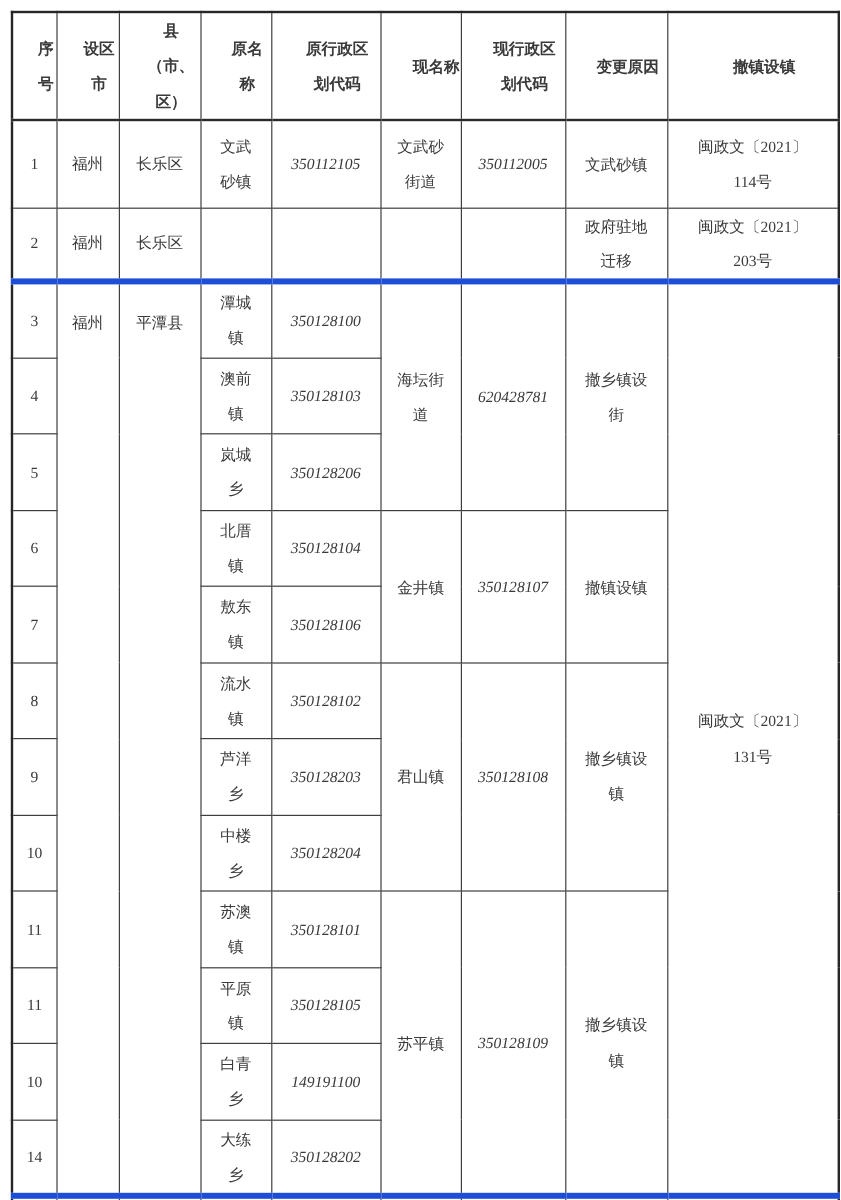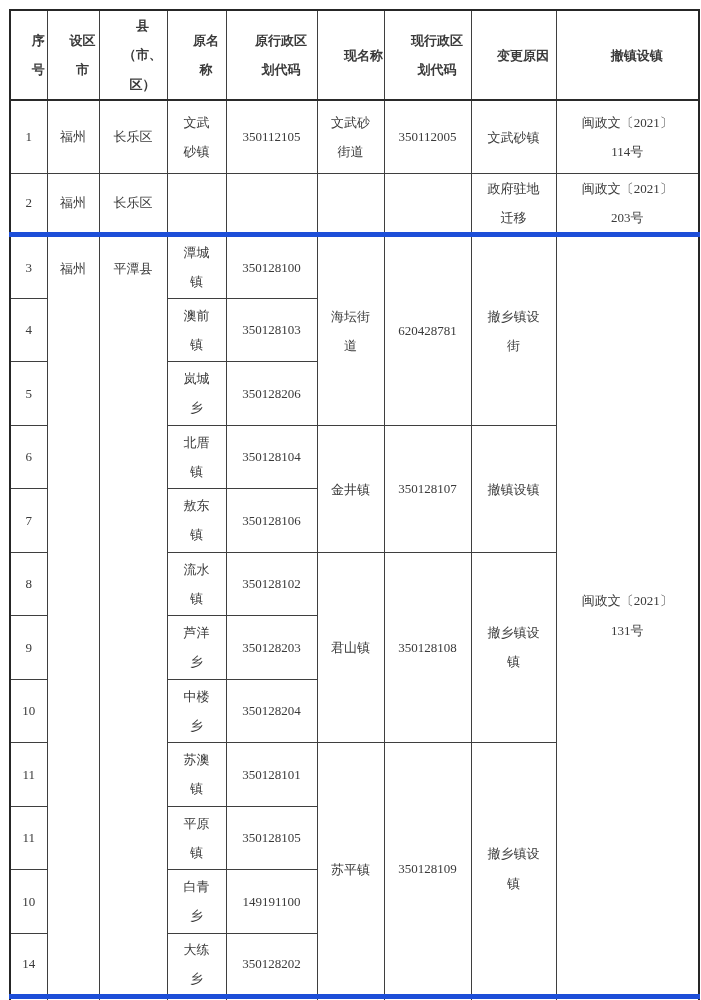--- a/index.html
+++ b/index.html
@@ -9,21 +9,21 @@
   table.grid{position:absolute;left:9px;top:9px;width:689px;border-collapse:collapse;
        table-layout:fixed;border:2px solid #262626;}
   td,th{border:1px solid #3f3f3f;text-align:center;vertical-align:middle;
        font-size:13px;line-height:2.25;padding:0;overflow:hidden;}
   th{font-weight:bold;border-bottom:2px solid #2a2a2a;padding-left:19px;}
   tr.thick td{border-top:5px solid #1d4ed8;}
   .ib{display:inline-block;text-align:center;vertical-align:middle;
       word-break:normal;overflow-wrap:break-word;line-break:strict;}
   .w16{width:16px}.w30{width:30px}.w42{width:42px}.w48{width:48px}
   .w54{width:54px}.w56{width:56px}.w105{width:105px}
-  .code{white-space:nowrap;}
+  .code{white-space:nowrap;font-style:italic;}
   .vtop{vertical-align:top;padding-top:17px;}
   .h-head{height:90px}.h-r1{height:73px}.h-r2{height:58px}
   .h-std{height:63.5px}.h-last{height:47px}
 </style>
 </head>
 <body>
 
 <div class="page">
   <table class="grid">
     <colgroup>

